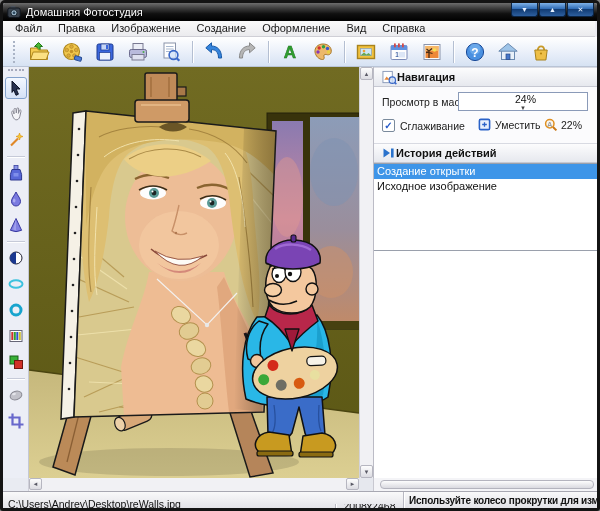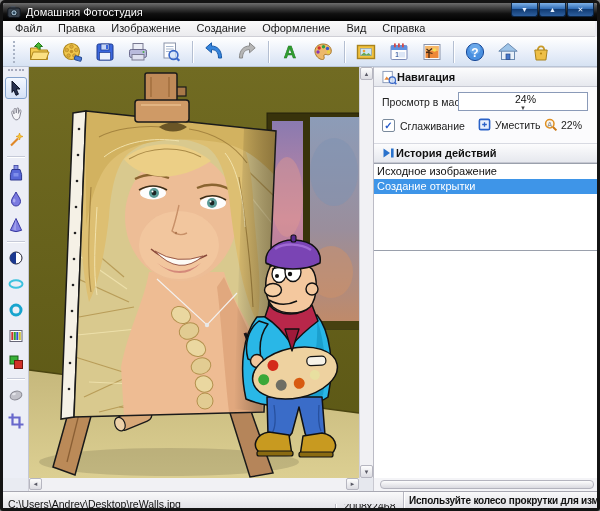--- a/index.html
+++ b/index.html
@@ -623,22 +623,22 @@
 
       <div class="panelheader">
         <svg width="14" height="14" viewBox="0 0 14 14">
           <path d="M1.5 2.5 L8 7 L1.5 11.5 Z" fill="#2a72cc"></path>
           <rect x="9" y="2.5" width="2.6" height="9" fill="#2a72cc"></rect>
         </svg>
         <span>История действий</span>
       </div>
 
       <div class="histlist">
+        <div class="histitem selected">Создание открытки</div>
         <div class="histitem">Исходное изображение</div>
-        <div class="histitem selected">Создание открытки</div>
       </div>
 
       <div class="panelrest"></div>
     </div>
   </div>
 
   <div class="bottomstrip">
     <div class="bs-corner1"></div>
     <div class="hscroll">
       <div class="scrollbtn">◄</div>

